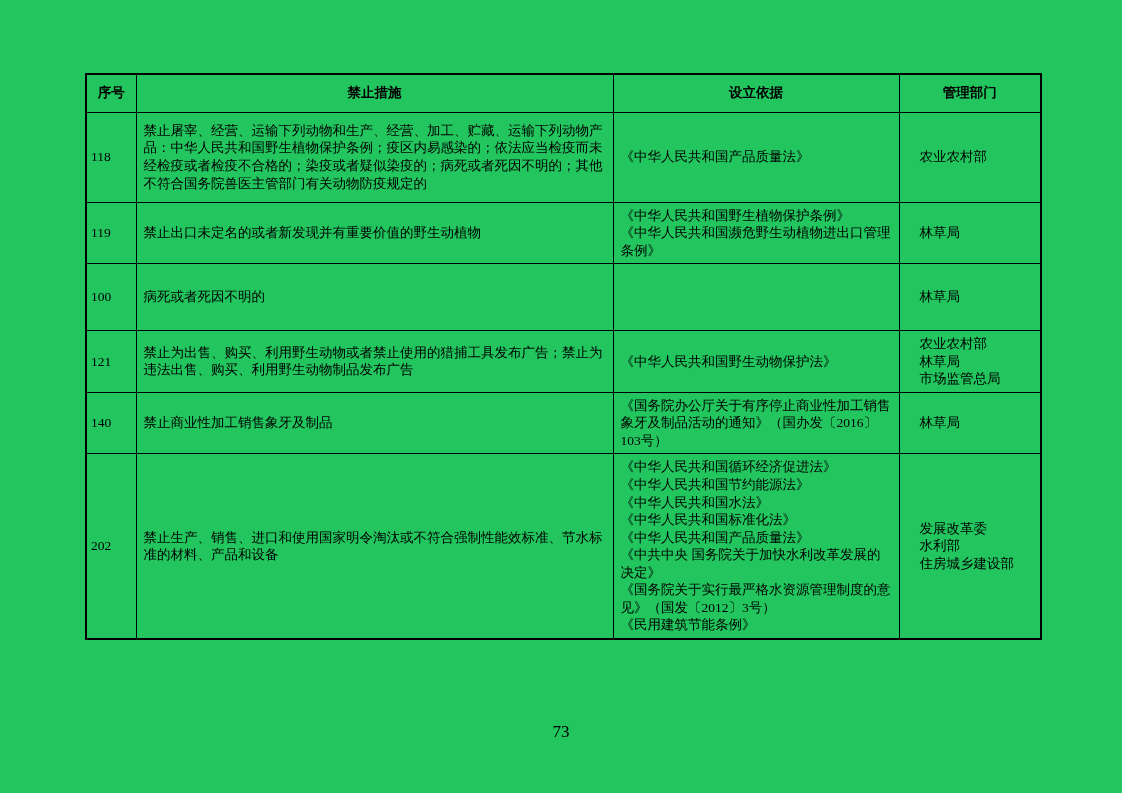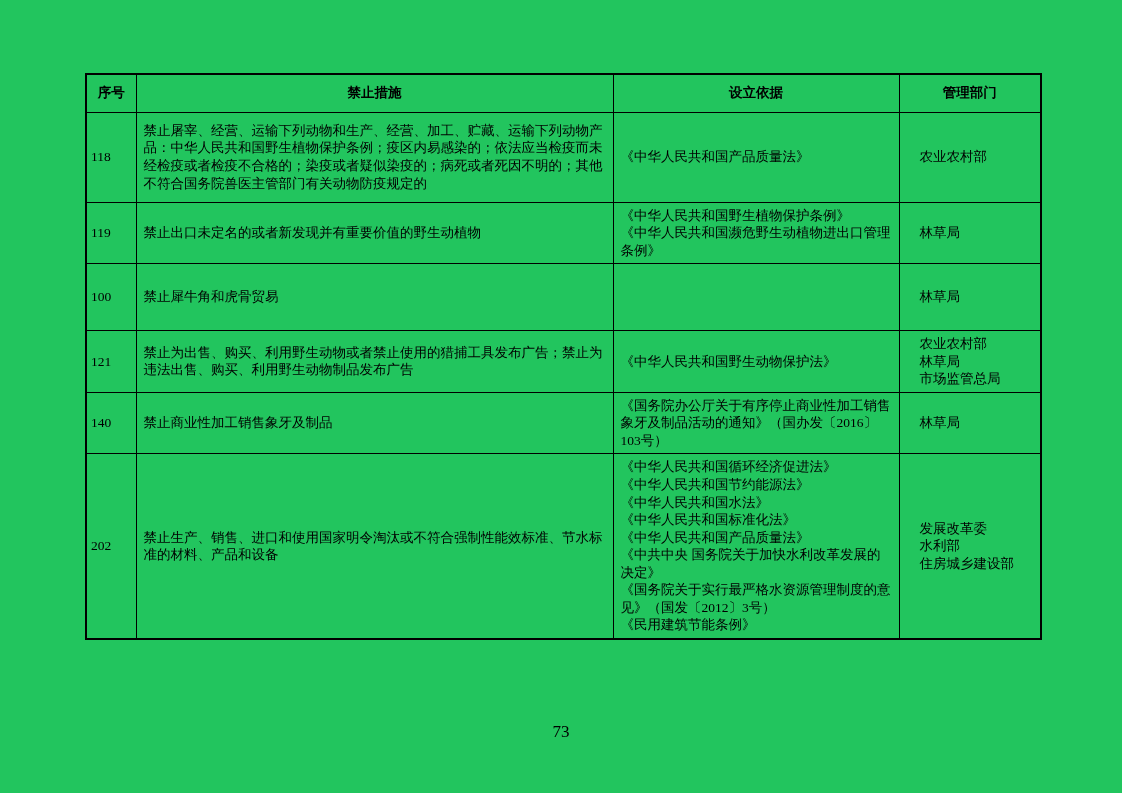--- a/index.html
+++ b/index.html
@@ -94,21 +94,21 @@
       </tr>
       <tr style="height:54px">
         <td class="num">119</td>
         <td class="measure">禁止出口未定名的或者新发现并有重要价值的野生动植物</td>
         <td class="basis">《中华人民共和国野生植物保护条例》
 《中华人民共和国濒危野生动植物进出口管理条例》</td>
         <td class="dept">林草局</td>
       </tr>
       <tr style="height:67px">
         <td class="num">100</td>
-        <td class="measure">禁止犀牛角和虎骨贸易</td>
+        <td class="measure">病死或者死因不明的</td>
         <td class="basis"></td>
         <td class="dept">林草局</td>
       </tr>
       <tr style="height:58px">
         <td class="num">121</td>
         <td class="measure">禁止为出售、购买、利用野生动物或者禁止使用的猎捕工具发布广告；禁止为违法出售、购买、利用野生动物制品发布广告</td>
         <td class="basis">《中华人民共和国野生动物保护法》</td>
         <td class="dept">农业农村部
 林草局
 市场监管总局</td>

